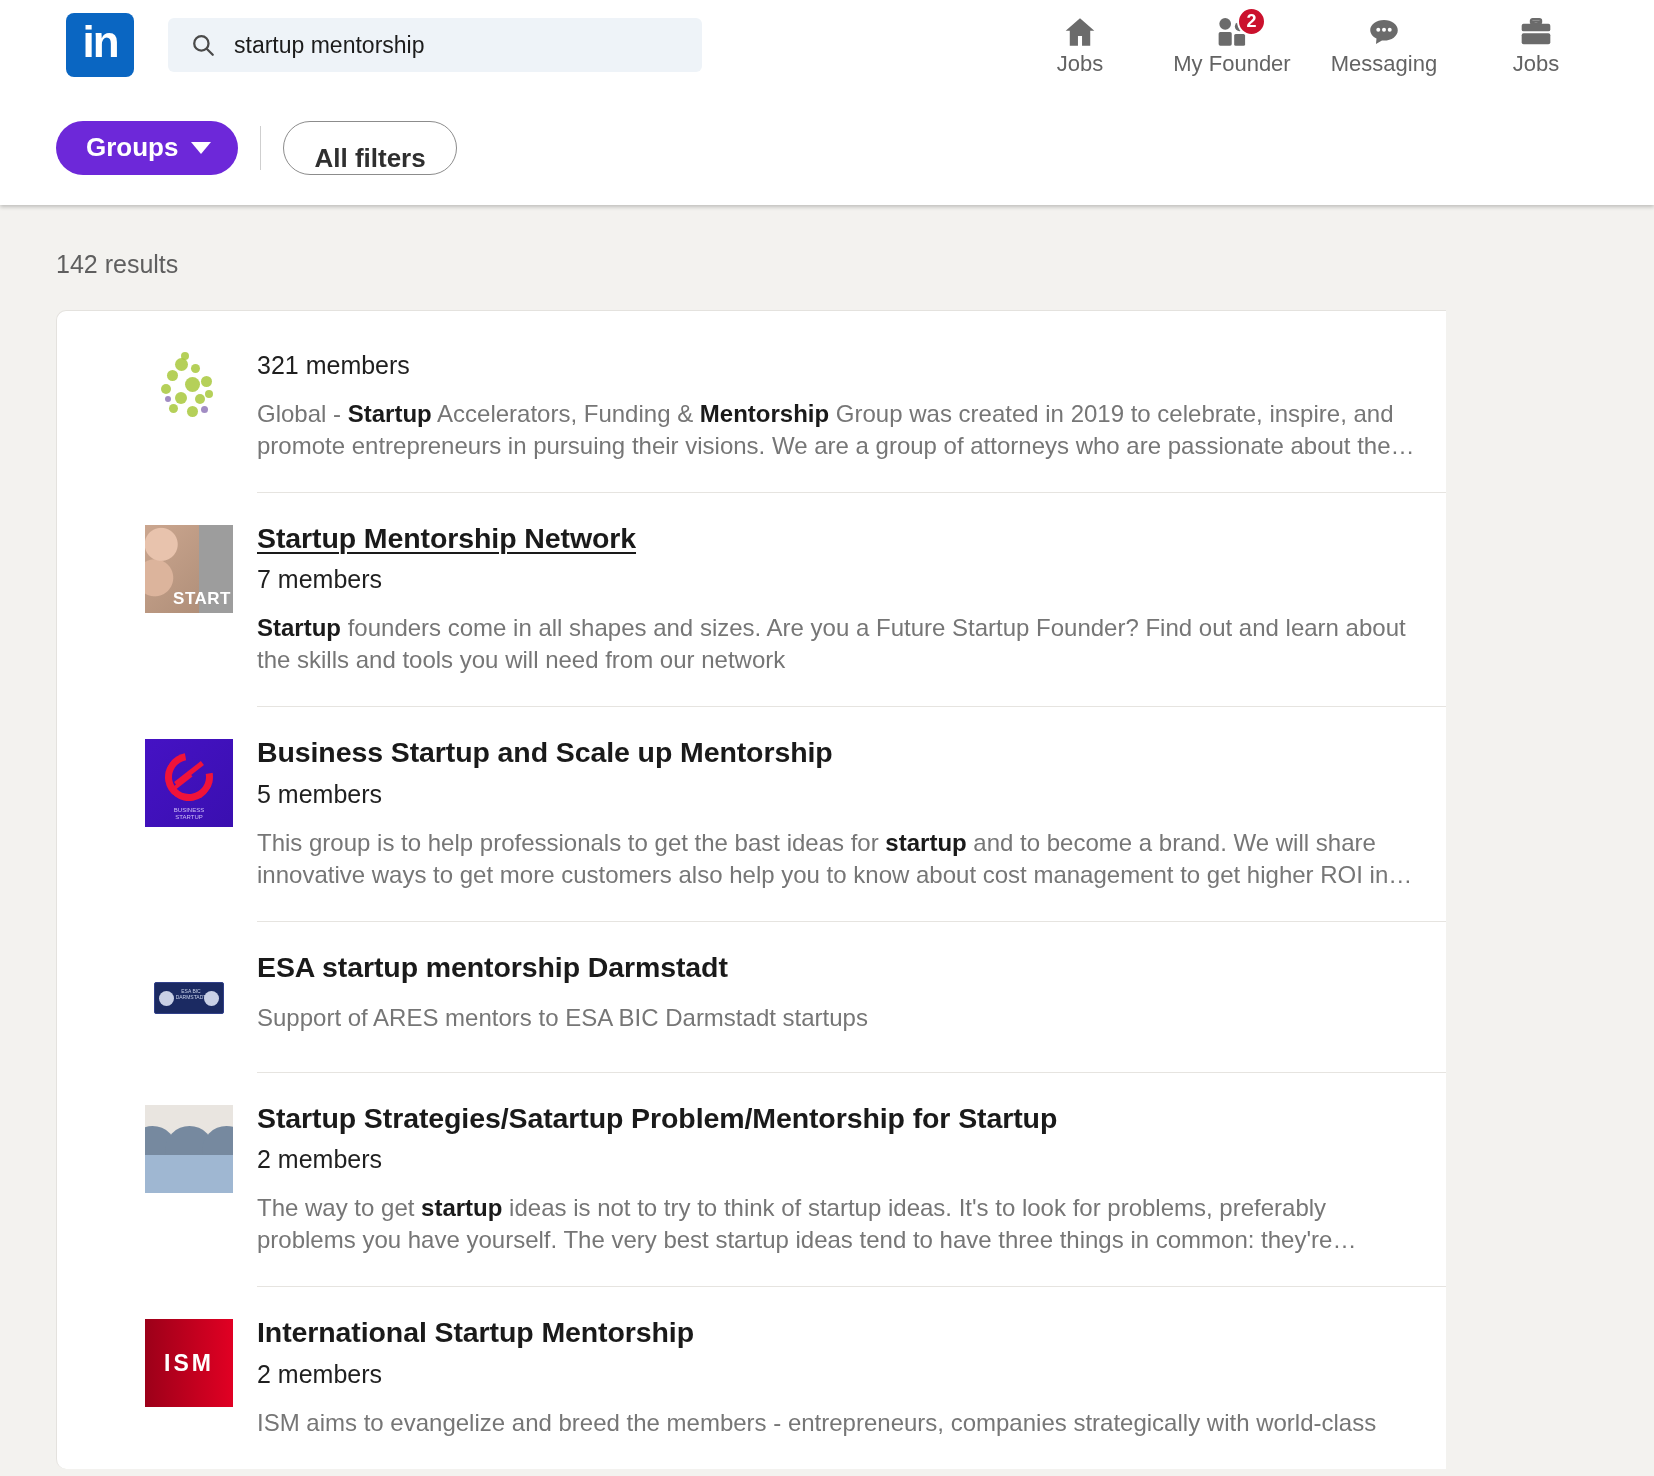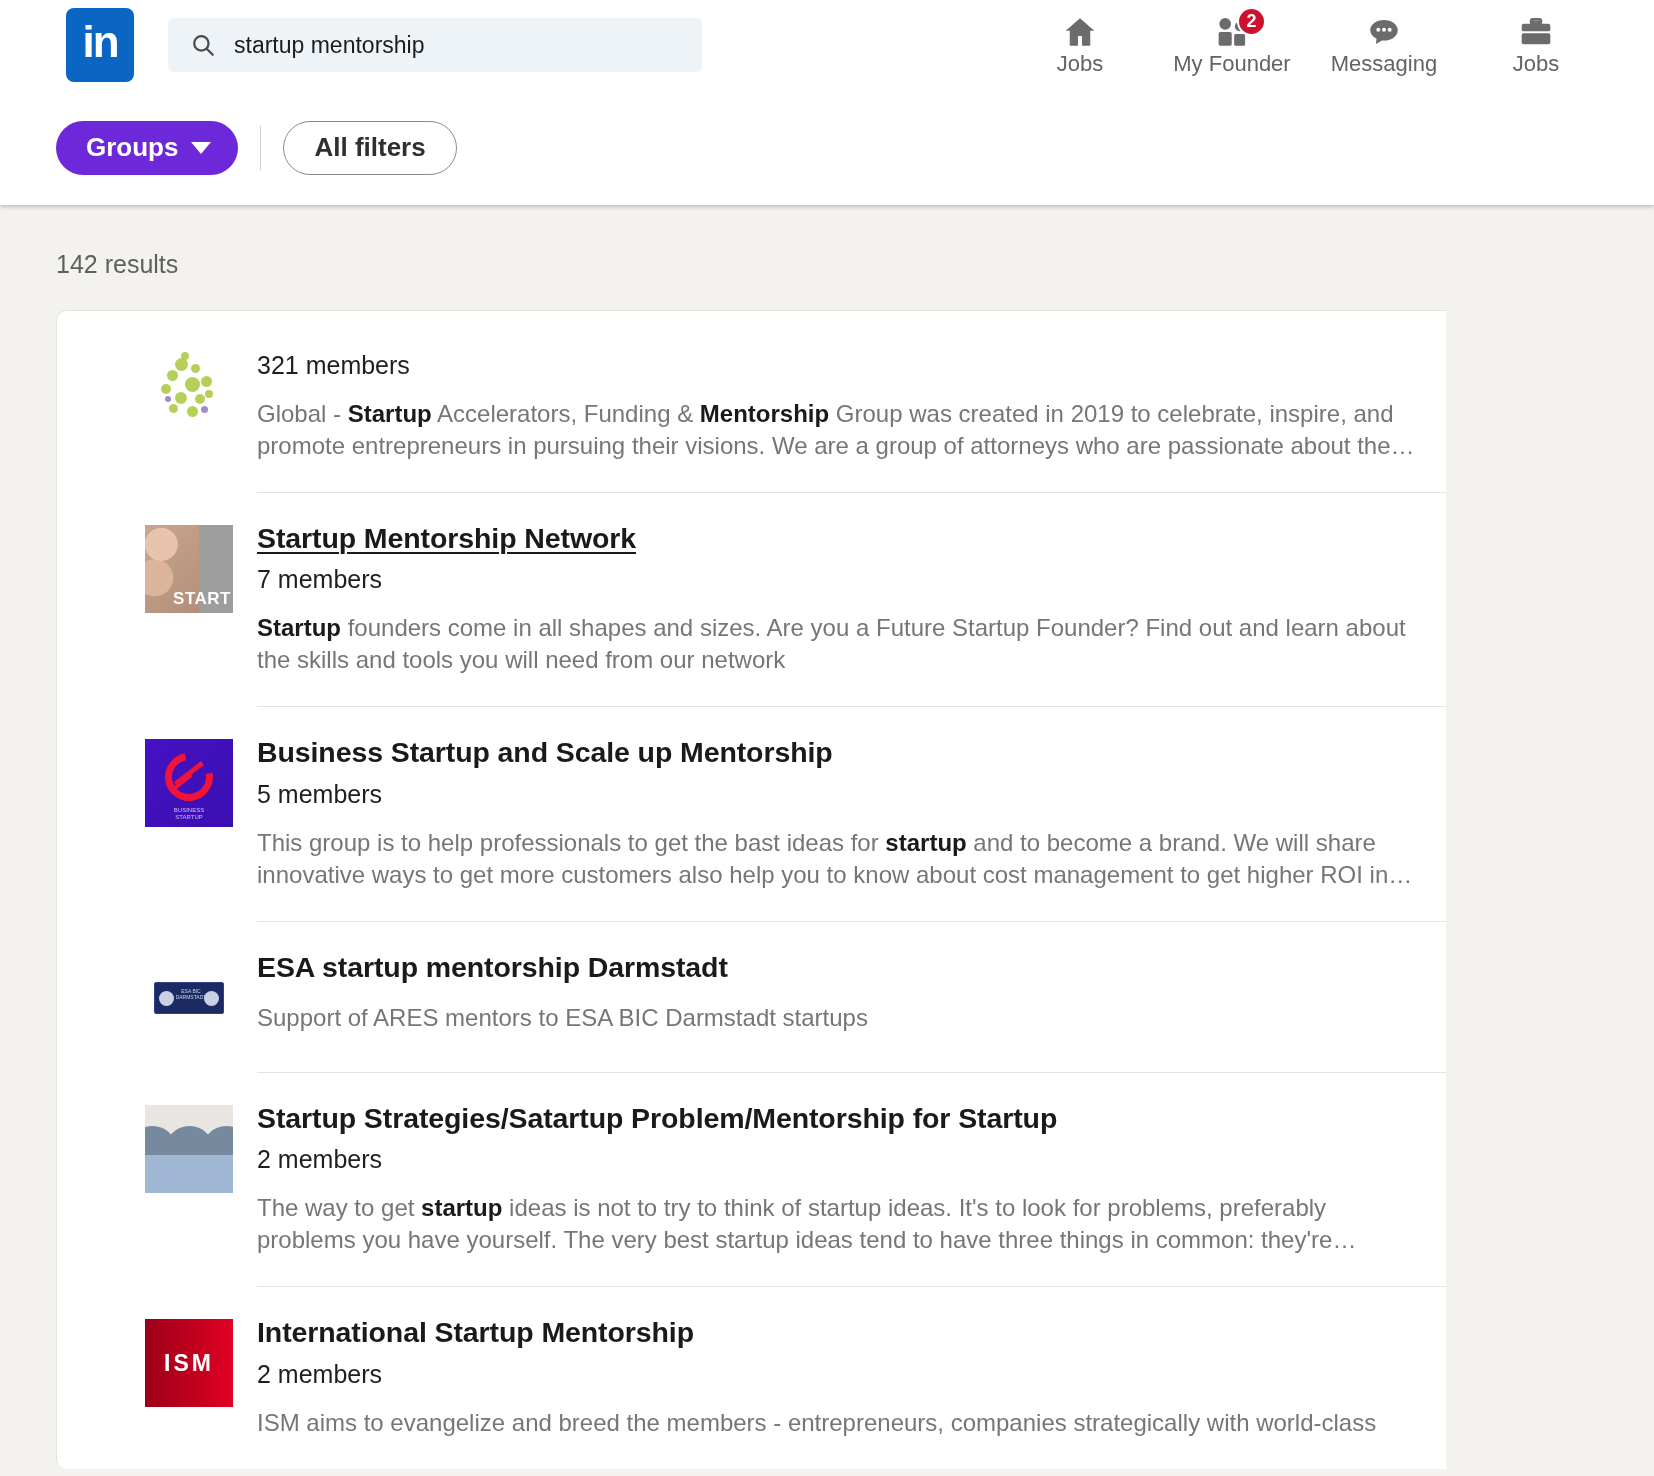--- a/index.html
+++ b/index.html
@@ -25,21 +25,21 @@
 
   .header-top {
     height: 90px;
     display: flex;
     align-items: center;
     padding: 0 0 0 66px;
   }
 
   .li-logo {
     width: 68px;
-    height: 74px;
+    height: 64px;
     border-radius: 8px;
     background: #0a66c2;
     color: #ffffff;
     display: flex;
     align-items: center;
     justify-content: center;
     font-weight: 700;
     font-size: 44px;
     letter-spacing: -2px;
     line-height: 1;
@@ -148,21 +148,21 @@
     height: 54px;
     border-radius: 27px;
     background: #ffffff;
     border: 1.5px solid #8c8c8c;
     color: #2f2f2f;
     font-size: 26px;
     font-weight: 700;
     padding: 0 30px;
     cursor: pointer;
     display: inline-flex;
-    align-items: center;
+    align-items: flex-end;
     font-family: "Liberation Sans", sans-serif;
   }
 
   
   .results-area {
     position: absolute;
     top: 205px;
     left: 0;
     width: 1446px;
     height: 1271px;

